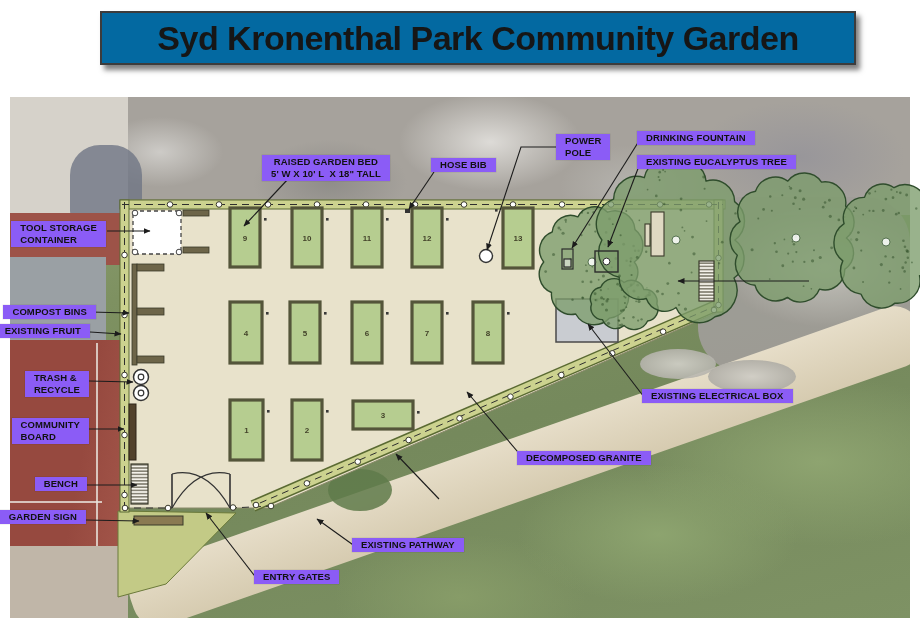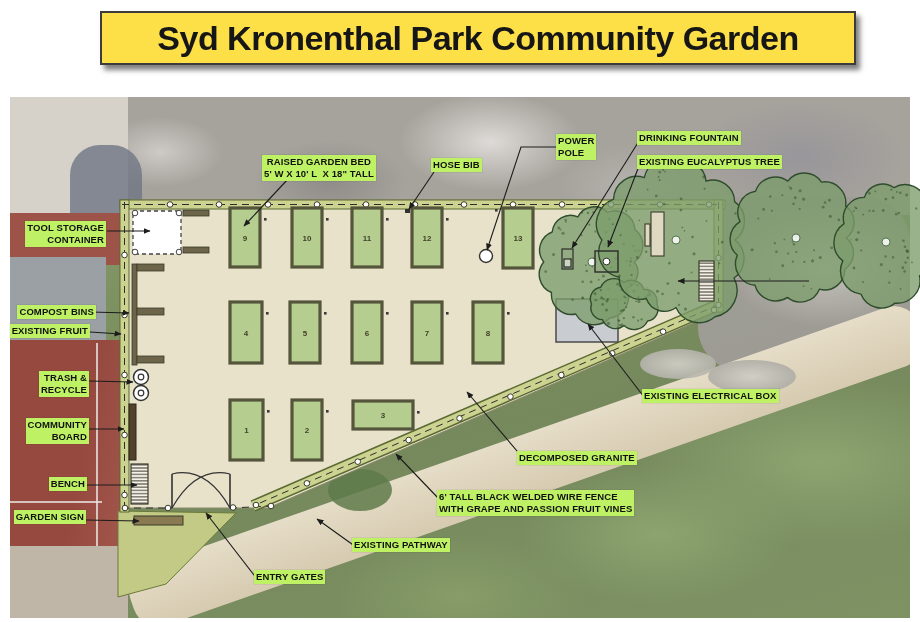--- a/index.html
+++ b/index.html
@@ -1,19 +1,19 @@
 <!DOCTYPE html>
 <html><head>
 <meta charset="utf-8">
 <style>
   html,body{margin:0;padding:0;background:#fff;}
   #page{position:relative;width:920px;height:622px;background:#fff;overflow:hidden;
         font-family:"Liberation Sans",sans-serif;}
   
-  .title-box{position:absolute;left:100px;top:11px;width:752px;height:50px;background:#fde047;
+  .title-box{position:absolute;left:100px;top:11px;width:752px;height:50px;background:#0369a1;
     border:2px solid #3c3c3c;box-shadow:4px 5px 5px rgba(0,0,0,.5);
     display:flex;align-items:center;justify-content:center;
     font-weight:700;font-size:34px;letter-spacing:-.5px;color:#161616;}
   
   #photo{position:absolute;left:10px;top:97px;width:900px;height:521px;overflow:hidden;
     background:
       radial-gradient(200px 100px at 72% 84%, #8da46f, rgba(0,0,0,0) 70%),
       radial-gradient(180px 90px at 50% 96%, #879c68, rgba(0,0,0,0) 70%),
       radial-gradient(260px 120px at 90% 70%, #8ea470, rgba(0,0,0,0) 70%),
       linear-gradient(165deg,#95a67b 0%,#7e9161 30%,#75895c 60%,#7e9264 100%);}
@@ -42,24 +42,24 @@
     background:linear-gradient(180deg,#e6ddc8,#d6cbb0);}
   .path-grassblob{left:318px;top:372px;width:64px;height:42px;background:#5f7a4a;
     border-radius:50%;opacity:.85;}
   .rockpatch1{left:630px;top:252px;width:76px;height:30px;border-radius:50%;
     background:radial-gradient(#d3d1ca,#a9a7a0);opacity:.9;}
   .rockpatch2{left:698px;top:263px;width:88px;height:33px;border-radius:50%;
     background:radial-gradient(#cfcdc6,#a19f98);opacity:.9;}
   
   #plan{position:absolute;left:0;top:0;width:920px;height:622px;pointer-events:none;}
   
-  .lbl{position:absolute;background:#bef264;color:#111;padding:1px 2px;
+  .lbl{position:absolute;background:#8b5cf6;color:#111;padding:1px 9px;
     font-weight:700;font-size:9.5px;line-height:1.25;white-space:pre;
     letter-spacing:.1px;box-shadow:0 0 0 .5px rgba(0,0,0,.1);}
-  .lbl.r{text-align:right;} .lbl.c{text-align:center;}
+  .lbl.r{} .lbl.c{text-align:center;}
 </style>
 </head>
 <body>
 
 <div id="page">
 
   <div id="photo">
     <div class="rocks-top"></div>
     <div class="rocks-right"></div>
     <div class="court-top"></div>
@@ -507,19 +507,17 @@
   <div class="lbl r" style="right:834px;top:510px">GARDEN SIGN</div>
   <div class="lbl c" style="left:262px;top:155px">RAISED GARDEN BED
 5' W X 10' L  X 18" TALL</div>
   <div class="lbl" style="left:431px;top:158px">HOSE BIB</div>
   <div class="lbl" style="left:556px;top:134px">POWER
 POLE</div>
   <div class="lbl" style="left:637px;top:131px">DRINKING FOUNTAIN</div>
   <div class="lbl" style="left:637px;top:155px">EXISTING EUCALYPTUS TREE</div>
   <div class="lbl" style="left:642px;top:389px">EXISTING ELECTRICAL BOX</div>
   <div class="lbl" style="left:517px;top:451px">DECOMPOSED GRANITE</div>
-  <div class="lbl" style="left:437px;top:490px">6' TALL BLACK WELDED WIRE FENCE
-WITH GRAPE AND PASSION FRUIT VINES</div>
   <div class="lbl" style="left:352px;top:538px">EXISTING PATHWAY</div>
   <div class="lbl" style="left:254px;top:570px">ENTRY GATES</div>
 
   <div class="title-box">Syd Kronenthal Park Community Garden</div>
 </div>
 
 </body></html>

